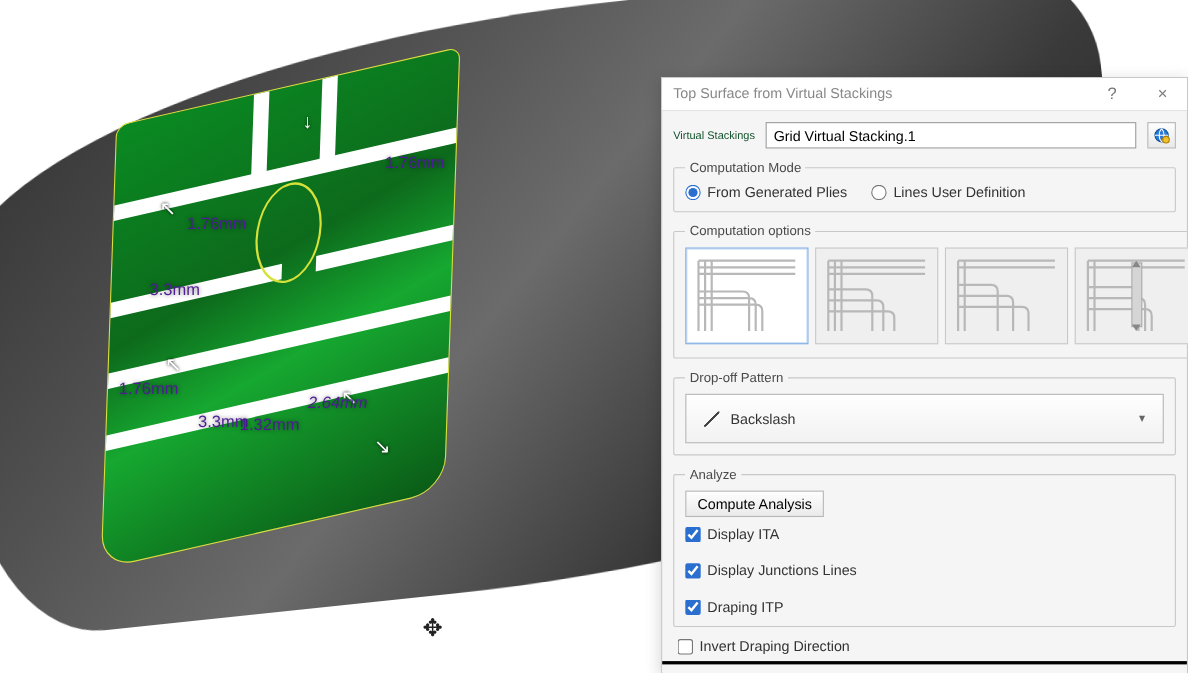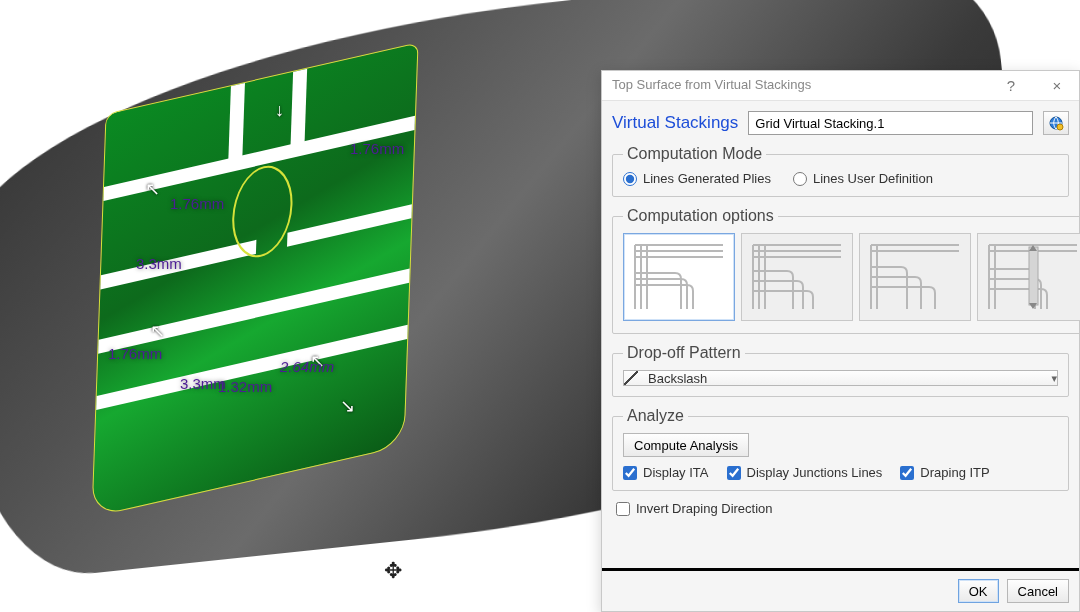--- a/index.html
+++ b/index.html
@@ -96,66 +96,66 @@
       padding: 6px 8px 6px 10px;
       background: #ffffff;
       color: #888;
       font-size: 13px;
       border-bottom: 1px solid #e3e3e3;
     }
     .titlebar .ctrls { display:flex; gap:18px; }
     .titlebar .ctrl { width: 28px; text-align:center; color:#777; cursor:pointer; font-size:15px;}
     .body { padding: 10px 10px 6px 10px; flex:1; }
     .row { display:flex; align-items:center; gap:10px; margin-bottom:10px; }
-    .label { font-size:17px; color:#1d4ed8; }
+    .label { font-size:10px; color:#14532d; }
     .input {
       flex:1; height:24px; border:1px solid #9c9c9c; background:#fff;
       padding:2px 6px; font-size:13px;
     }
     .iconbtn {
       width:26px; height:24px; border:1px solid #b7b7b7; background:linear-gradient(#fefefe,#e9e9e9);
       display:flex; align-items:center; justify-content:center;
     }
     fieldset.group {
       border:1px solid #c8c8c8; border-radius:2px;
       margin-bottom:10px; padding:8px 10px 10px 10px;
     }
     fieldset.group > legend {
-      font-size:16px; color:#4a4a4a; padding:0 4px; background:#f5f5f5;
+      font-size:12px; color:#4a4a4a; padding:0 4px; background:#f5f5f5;
     }
     .radios { display:flex; gap:22px; }
     .radio, .check { display:flex; align-items:center; gap:6px; font-size:13px;}
     .radio input, .check input { width:14px;height:14px; accent-color:#2a6fcf;}
     .opt-grid {
       display:flex; gap:6px; justify-content:space-between;
     }
     .opt {
       width:112px; height:88px; border:1px solid #c8c8c8;
       background: #efefef; cursor:pointer; position:relative;
       display:flex; align-items:center; justify-content:center;
     }
     .opt.selected { border:1px solid #7aa7e0; background:#ffffff; box-shadow:0 0 0 1px #cfe2f8 inset; }
     .dropdown {
-      width:100%; height:16px; border:1px solid #b7b7b7;
+      width:100%; height:45px; border:1px solid #b7b7b7;
       background:linear-gradient(#fefefe,#f2f2f2);
-      display:flex; align-items:center; padding:0 0; gap:8px;
+      display:flex; align-items:center; padding:0 16px; gap:8px;
       justify-content:space-between;
     }
     .dropdown .dd-left { display:flex; align-items:center; gap:10px;}
     .dd-icon {
       width:14px;height:14px;
       background: linear-gradient(to bottom right, transparent 45%, #444 46%, #444 54%, transparent 55%);
     }
     .chev { color:#666; font-size:11px; }
     .btn {
       height:24px; padding:0 10px; border:1px solid #b7b7b7;
       background:linear-gradient(#fefefe,#eaeaea); font-size:13px; cursor:pointer;
     }
     .btn.primary { border-color:#6fa3e0; box-shadow:0 0 0 1px #cfe2f8 inset; }
-    .checks-row { display:flex; gap:18px; flex-wrap:wrap; margin-top:8px;}
+    .checks-row { display:flex; gap:18px; flex-wrap:wrap; margin-top:8px;flex-direction:column;}
     .footer {
       display:flex; justify-content:flex-end; gap:8px;
       padding:8px 10px; border-top:3px solid #000000; background:#f5f5f5;
     }
   </style>
 </head>
 <body>
 
 <div class="viewport">
   <div class="part-body"></div>
@@ -210,21 +210,21 @@
           <circle cx="12" cy="12" r="3" fill="#f2c028" stroke="#b07f00"></circle>
         </svg>
       </div>
     </div>
 
     <fieldset class="group">
       <legend>Computation Mode</legend>
       <div class="radios">
         <label class="radio">
           <input type="radio" name="cm" checked="" style="">
-          <span>Lines Generated Plies</span>
+          <span>From Generated Plies</span>
         </label>
         <label class="radio">
           <input type="radio" name="cm" style="">
           <span>Lines User Definition</span>
         </label>
       </div>
     </fieldset>
 
     <fieldset class="group" style="padding-bottom:12px">
       <legend>Computation options</legend>

